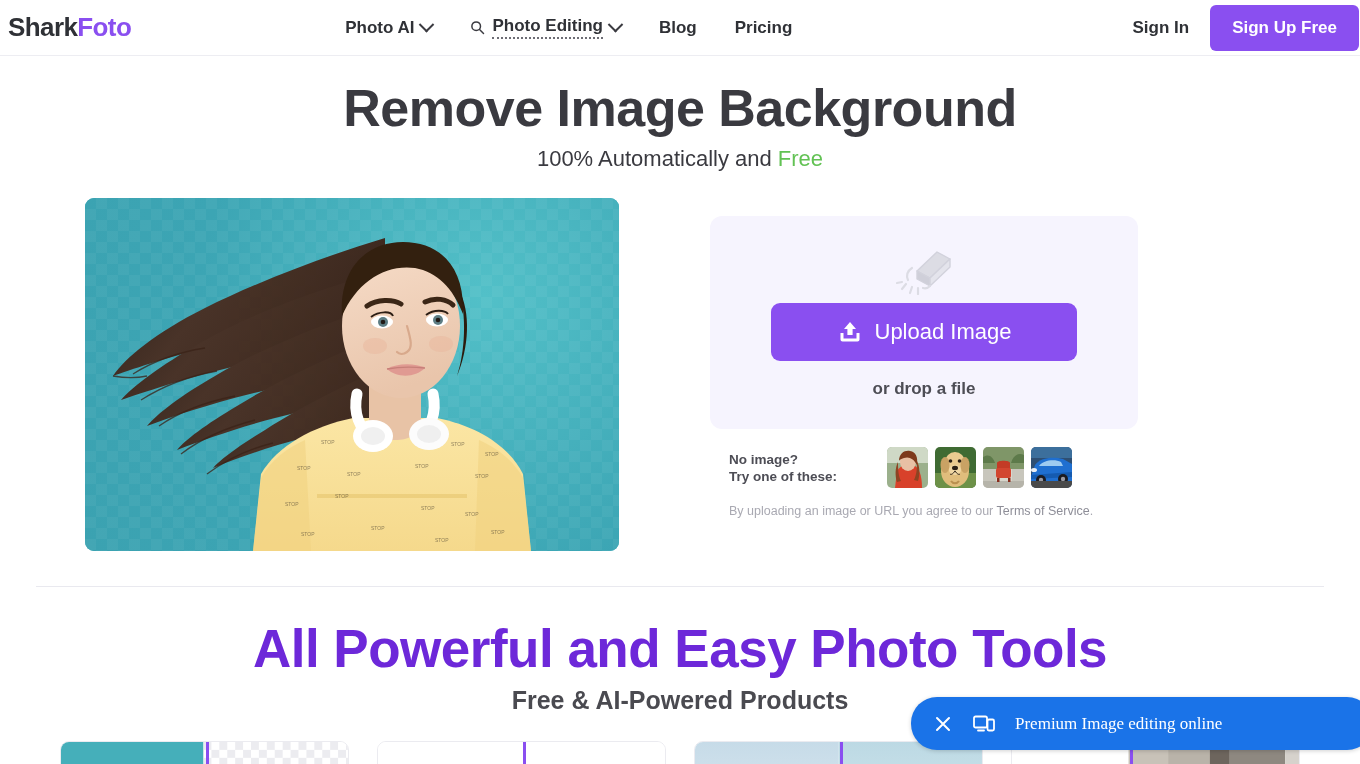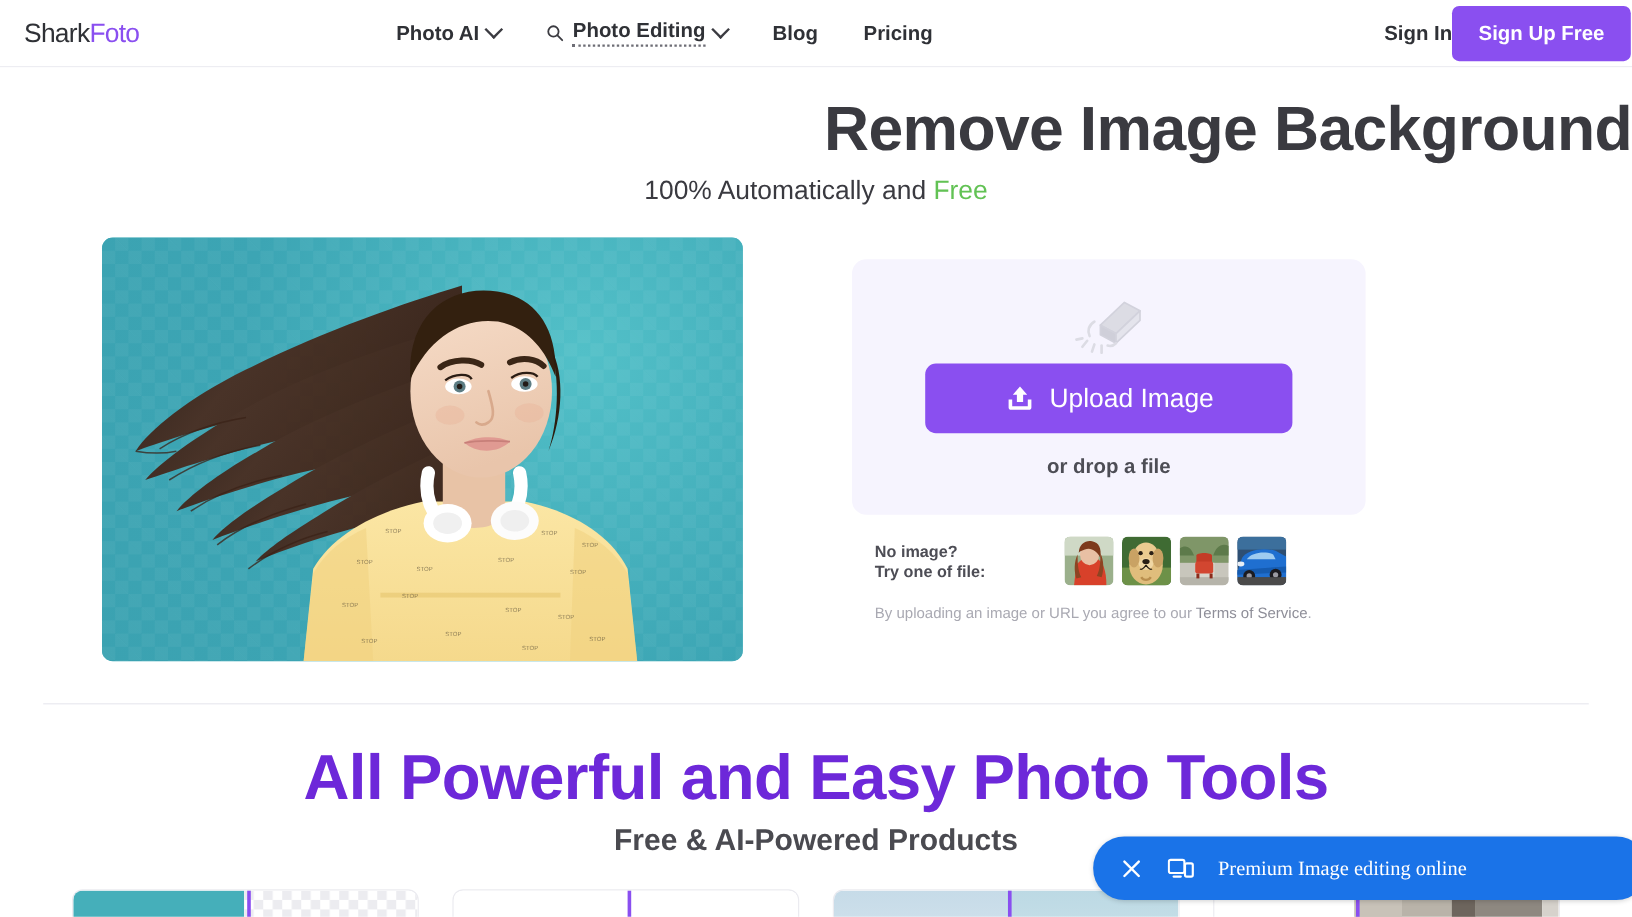--- a/index.html
+++ b/index.html
@@ -17,23 +17,23 @@
   .header {
     position: relative;
     height: 56px;
     display: flex;
     align-items: center;
     background: #ffffff;
     border-bottom: 1px solid #ededf2;
     z-index: 20;
   }
   .logo {
-    margin-left: 20px;
-    font-size: 22px;
-    font-weight: normal;
+    margin-left: 8px;
+    font-size: 26px;
+    font-weight: bold;
     letter-spacing: -0.6px;
     white-space: nowrap;
     cursor: pointer;
   }
   .logo .logo-dark { color: #2f3136; }
   .logo .logo-accent { color: #8a4ff0; }
 
   .nav {
     display: flex;
     align-items: center;
@@ -64,20 +64,21 @@
   }
   .search-ico { width: 15px; height: 15px; display: block; }
 
   .header-right {
     position: absolute;
     right: 0;
     top: 0;
     height: 56px;
     display: flex;
     align-items: center;
+    gap: 21px;
   }
   .signin {
     font-size: 17px;
     font-weight: bold;
     color: #2f3136;
     cursor: pointer;
     white-space: nowrap;
   }
   .signup-btn {
     background: #8a4ff0;
@@ -89,21 +90,21 @@
     padding: 13px 22px;
     margin-right: 1px;
     cursor: pointer;
     white-space: nowrap;
     font-family: "Liberation Sans", sans-serif;
   }
 
   
   .hero-title {
     margin-top: 22px;
-    text-align: right;
+    text-align: center;
     font-size: 52px;
     font-weight: bold;
     color: #3a3a40;
     letter-spacing: -0.5px;
   }
   .hero-sub {
     margin-top: 8px;
     text-align: center;
     font-size: 22px;
     font-weight: normal;
@@ -470,21 +471,21 @@
         </svg>
         <span>Upload Image</span>
       </button>
 
       <div class="drop-text">or drop a file</div>
     </div>
 
     <div class="samples-row">
       <div class="samples-label">
         <div>No image?</div>
-        <div>Try one of file:</div>
+        <div>Try one of these:</div>
       </div>
       <div class="thumbs">
 
         <div class="thumb">
           <svg width="41" height="41" viewBox="0 0 41 41">
             <rect width="41" height="41" fill="#9bb08c"></rect>
             <rect x="0" y="0" width="41" height="16" fill="#cfd9c6"></rect>
             <path d="M8 41 L10 24 C13 19 20 16 26 18 C32 20 35 28 35 41 Z" fill="#d8412a"></path>
             <ellipse cx="21" cy="15" rx="8" ry="9" fill="#e8c0a4"></ellipse>
             <path d="M12 14 C12 6 18 3 23 4 C29 5 31 10 30 18 C27 12 22 9 17 11 C14 12 12 13 12 14 Z" fill="#7d3a1c"></path>

